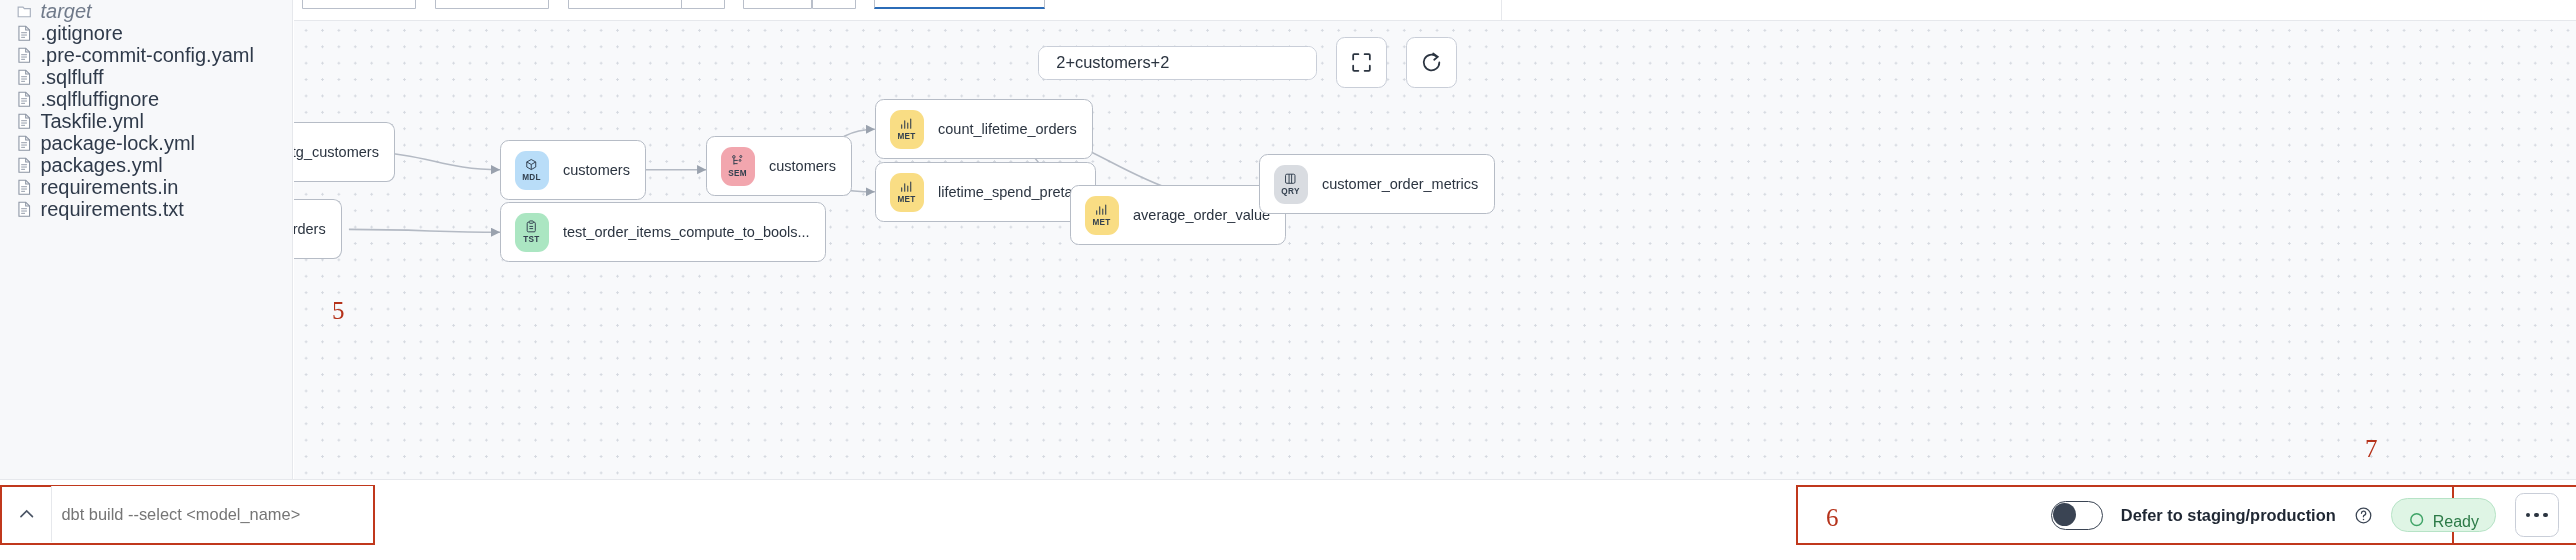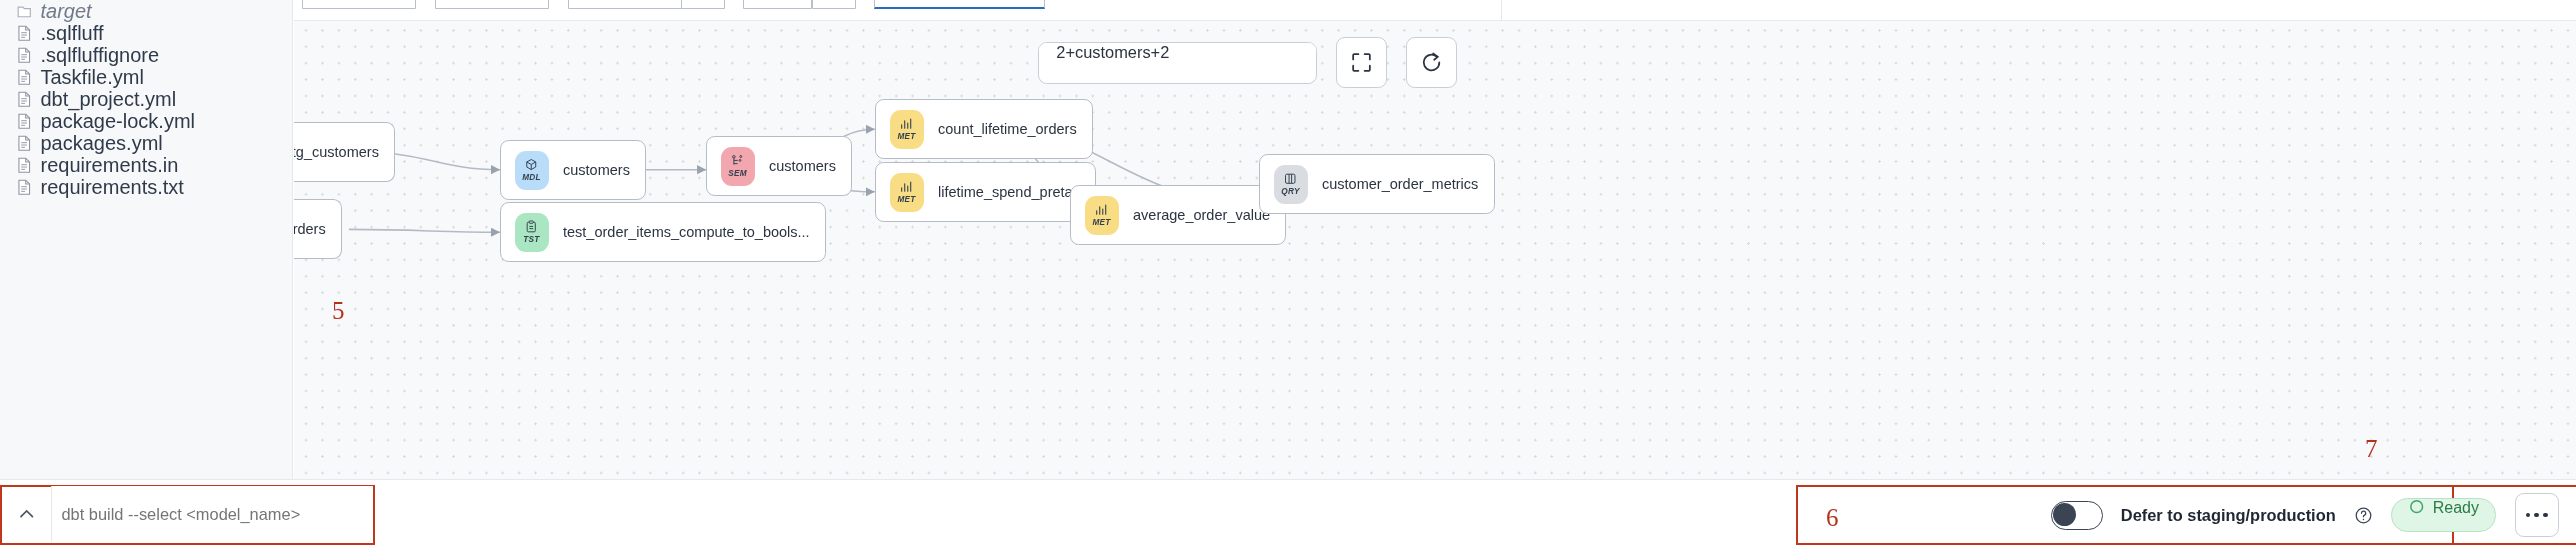--- a/index.html
+++ b/index.html
@@ -50,21 +50,21 @@
   .tabstub {
     position:absolute; top:-9.6px; height:19px;
     background:#fff; border:1px solid #b9bfca;
     border-radius:5.8px 5.8px 0 0;
   }
   .tabstub.active { border-bottom:2.9px solid #2b6cb8; }
   .sep-v { position:absolute; top:0; width:1px; height:21px; background:#e6e8ec; }
 
   
   .toolbar { position: absolute; left: 744px; top: 37px; display:flex; align-items:center; gap: 19px; }
-  .searchgrp { display:flex; height:42px; border:1px solid #c9ced8; border-radius:8.7px; overflow:hidden; background:#fff;flex-direction:column; }
+  .searchgrp { display:flex; height:34px; border:1px solid #c9ced8; border-radius:8.7px; overflow:hidden; background:#fff; }
   .search-in {
     width: 277px; border:0; outline:0; background:#fff;
     font-family:"Liberation Sans", sans-serif; font-size:16.4px; color:#2b3440;
     padding: 0 17.3px;
   }
   .upd-btn {
     border:0; border-left:1px solid #c9ced8; background:#eceef1;
     font-family:"Liberation Sans", sans-serif; font-size:16.4px; color:#2b3440;
     padding: 0 21px; cursor:pointer; white-space:nowrap;
   }
@@ -78,21 +78,21 @@
   
   .node {
     position:absolute; background:#fff;
     border:1px solid #b6bcc6; border-radius:8.7px;
     display:flex; align-items:center; height:60px;
     padding-left:13.5px; gap:14.5px; white-space:nowrap;
   }
   .badge {
     width:34px; height:39px; border-radius:11px;
     display:flex; flex-direction:column; align-items:center; justify-content:center;
-    gap:1px; flex:0 0 34px;font-style:italic;
+    gap:1px; flex:0 0 34px;
   }
   .badge .bico svg { display:block; }
   .badge .btxt { font-size:8.2px; letter-spacing:0.3px; color:#33404f; font-weight:700; }
   .nlabel { font-size:14.5px; color:#2b3440; padding-right:15.4px; }
   .b-mdl { background:#b9ddf8; }
   .b-sem { background:#f2a6ae; }
   .b-tst { background:#abe6c2; }
   .b-met { background:#f9dd84; }
   .b-qry { background:#d9dce1; }
   .node.clipped { border-left:0; border-radius:0 8.7px 8.7px 0; padding-left:0; }
@@ -126,21 +126,21 @@
     width:52px; height:29px; border-radius:14.5px; background:#fff;
     border:1.4px solid #3a4453; position:relative; cursor:pointer; flex:0 0 52px;
   }
   .toggle .knob {
     position:absolute; left:1.9px; top:1.9px; width:23px; height:23px;
     border-radius:50%; background:#3a4453;
   }
   .deferlbl { font-size:16.4px; color:#1f2733; font-weight:bold; white-space:nowrap; }
   .helpico { display:flex; align-items:center; }
   .readypill {
-    display:flex; align-items:flex-start; gap:8.7px;
+    display:flex; align-items:flex-end; gap:8.7px;
     background:#dff5e5; border:1px solid #b6e3c6; border-radius:16.4px;
     height:34px; padding:0 16.4px; color:#2c7a47; font-size:16px;
   }
   .dotsbtn {
     width:44px; height:44px; border:1px solid #c9ced8; border-radius:8.7px;
     background:#fff; display:flex; align-items:center; justify-content:center;
     gap:3.9px; cursor:pointer;
   }
   .dotsbtn i { width:4.8px; height:4.8px; border-radius:50%; background:#2b3440; display:block; }
 </style>
@@ -160,20 +160,40 @@
           <span class="fname">target</span>
         </div>
         <div class="file-row">
           <span class="ico">
             <svg width="14.5" height="16.4" viewBox="0 0 15 17" fill="none" stroke="#8b94a3" stroke-width="1.1">
               <path d="M2 1.2h7l4 4v10.6H2z" fill="#fff"></path>
               <path d="M9 1.2v4h4"></path>
               <path d="M4.3 8h6M4.3 10.4h6M4.3 12.8h4" stroke-width=".95"></path>
             </svg>
           </span>
+          <span class="fname">.gitignore</span>
+        </div>
+        <div class="file-row">
+          <span class="ico">
+            <svg width="14.5" height="16.4" viewBox="0 0 15 17" fill="none" stroke="#8b94a3" stroke-width="1.1">
+              <path d="M2 1.2h7l4 4v10.6H2z" fill="#fff"></path>
+              <path d="M9 1.2v4h4"></path>
+              <path d="M4.3 8h6M4.3 10.4h6M4.3 12.8h4" stroke-width=".95"></path>
+            </svg>
+          </span>
+          <span class="fname">.pre-commit-config.yaml</span>
+        </div>
+        <div class="file-row">
+          <span class="ico">
+            <svg width="14.5" height="16.4" viewBox="0 0 15 17" fill="none" stroke="#8b94a3" stroke-width="1.1">
+              <path d="M2 1.2h7l4 4v10.6H2z" fill="#fff"></path>
+              <path d="M9 1.2v4h4"></path>
+              <path d="M4.3 8h6M4.3 10.4h6M4.3 12.8h4" stroke-width=".95"></path>
+            </svg>
+          </span>
           <span class="fname">.sqlfluff</span>
         </div>
         <div class="file-row">
           <span class="ico">
             <svg width="14.5" height="16.4" viewBox="0 0 15 17" fill="none" stroke="#8b94a3" stroke-width="1.1">
               <path d="M2 1.2h7l4 4v10.6H2z" fill="#fff"></path>
               <path d="M9 1.2v4h4"></path>
               <path d="M4.3 8h6M4.3 10.4h6M4.3 12.8h4" stroke-width=".95"></path>
             </svg>
           </span>
@@ -181,30 +201,20 @@
         </div>
         <div class="file-row">
           <span class="ico">
             <svg width="14.5" height="16.4" viewBox="0 0 15 17" fill="none" stroke="#8b94a3" stroke-width="1.1">
               <path d="M2 1.2h7l4 4v10.6H2z" fill="#fff"></path>
               <path d="M9 1.2v4h4"></path>
               <path d="M4.3 8h6M4.3 10.4h6M4.3 12.8h4" stroke-width=".95"></path>
             </svg>
           </span>
           <span class="fname">Taskfile.yml</span>
-        </div>
-        <div class="file-row">
-          <span class="ico">
-            <svg width="14.5" height="16.4" viewBox="0 0 15 17" fill="none" stroke="#8b94a3" stroke-width="1.1">
-              <path d="M2 1.2h7l4 4v10.6H2z" fill="#fff"></path>
-              <path d="M9 1.2v4h4"></path>
-              <path d="M4.3 8h6M4.3 10.4h6M4.3 12.8h4" stroke-width=".95"></path>
-            </svg>
-          </span>
-          <span class="fname">dbt_project.yml</span>
         </div>
         <div class="file-row">
           <span class="ico">
             <svg width="14.5" height="16.4" viewBox="0 0 15 17" fill="none" stroke="#8b94a3" stroke-width="1.1">
               <path d="M2 1.2h7l4 4v10.6H2z" fill="#fff"></path>
               <path d="M9 1.2v4h4"></path>
               <path d="M4.3 8h6M4.3 10.4h6M4.3 12.8h4" stroke-width=".95"></path>
             </svg>
           </span>
           <span class="fname">package-lock.yml</span>

